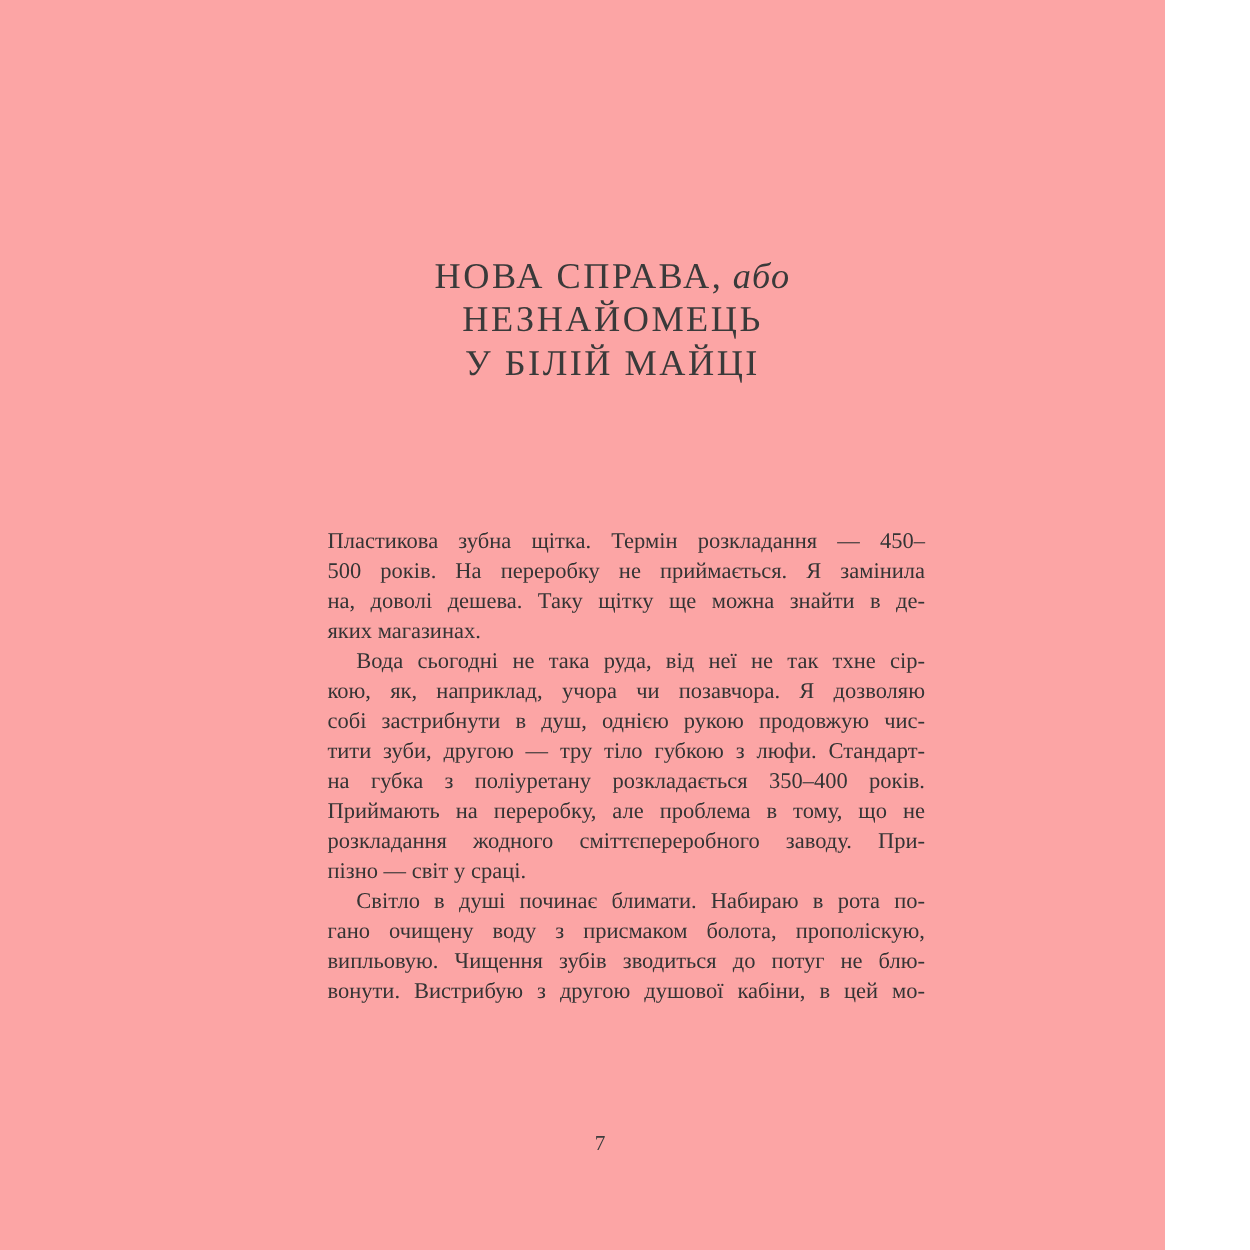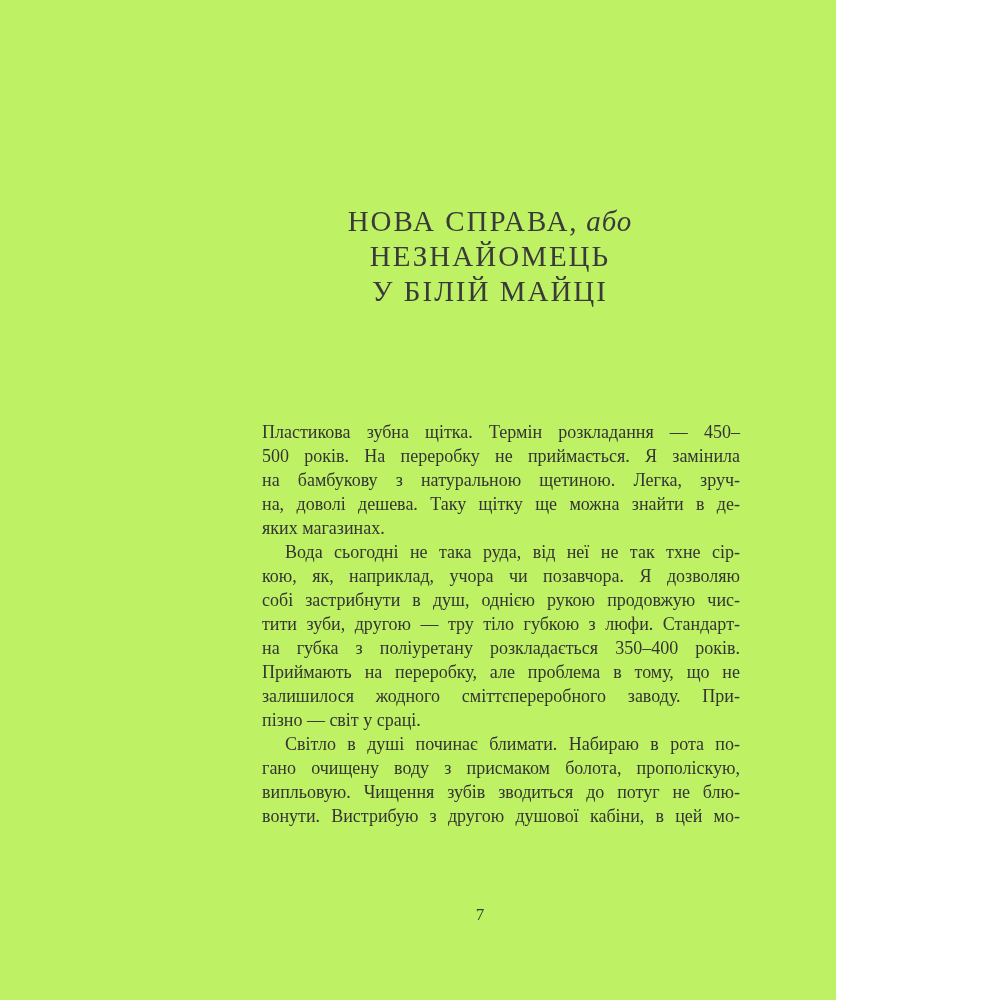--- a/index.html
+++ b/index.html
@@ -2,23 +2,23 @@
 <html><head>
 <meta charset="utf-8">
 <style>
   html, body {
     margin: 0;
     padding: 0;
     background: #ffffff;
   }
   .screen {
     position: relative;
-    width: 836px;
+    width: 932px;
     height: 1000px;
-    background: #bef264;
+    background: #fca5a5;
     overflow: hidden;
     font-family: "Liberation Serif", serif;
   }
   .chapter-title {
     position: absolute;
     top: 204px;
     left: 241px;
     width: 498px;
     margin: 0;
     text-align: center;
@@ -73,32 +73,31 @@
   <h1 class="chapter-title">
     <span class="t-line"><span>НОВА СПРАВА,</span><span class="italic-word">або</span></span>
     <span class="t-line">НЕЗНАЙОМЕЦЬ</span>
     <span class="t-line">У БІЛІЙ МАЙЦІ</span>
   </h1>
 
   <div class="body-text" id="body-text">
       <div class="para">
         <div class="text-line">Пластикова зубна щітка. Термін розкладання — 450–</div>
         <div class="text-line">500 років. На переробку не приймається. Я замінила</div>
-        <div class="text-line">на бамбукову з натуральною щетиною. Легка, зруч-</div>
         <div class="text-line">на, доволі дешева. Таку щітку ще можна знайти в де-</div>
         <div class="text-line line-last">яких магазинах.</div>
       </div>
       <div class="para">
         <div class="text-line indent">Вода сьогодні не така руда, від неї не так тхне сір-</div>
         <div class="text-line">кою, як, наприклад, учора чи позавчора. Я дозволяю</div>
         <div class="text-line">собі застрибнути в душ, однією рукою продовжую чис-</div>
         <div class="text-line">тити зуби, другою — тру тіло губкою з люфи. Стандарт-</div>
         <div class="text-line">на губка з поліуретану розкладається 350–400 років.</div>
         <div class="text-line">Приймають на переробку, але проблема в тому, що не</div>
-        <div class="text-line">залишилося жодного сміттєпереробного заводу. При-</div>
+        <div class="text-line">розкладання жодного сміттєпереробного заводу. При-</div>
         <div class="text-line line-last">пізно — світ у сраці.</div>
       </div>
       <div class="para">
         <div class="text-line indent">Світло в душі починає блимати. Набираю в рота по-</div>
         <div class="text-line">гано очищену воду з присмаком болота, прополіскую,</div>
         <div class="text-line">випльовую. Чищення зубів зводиться до потуг не блю-</div>
         <div class="text-line">вонути. Вистрибую з другою душової кабіни, в цей мо-</div>
       </div>
     </div>
 

